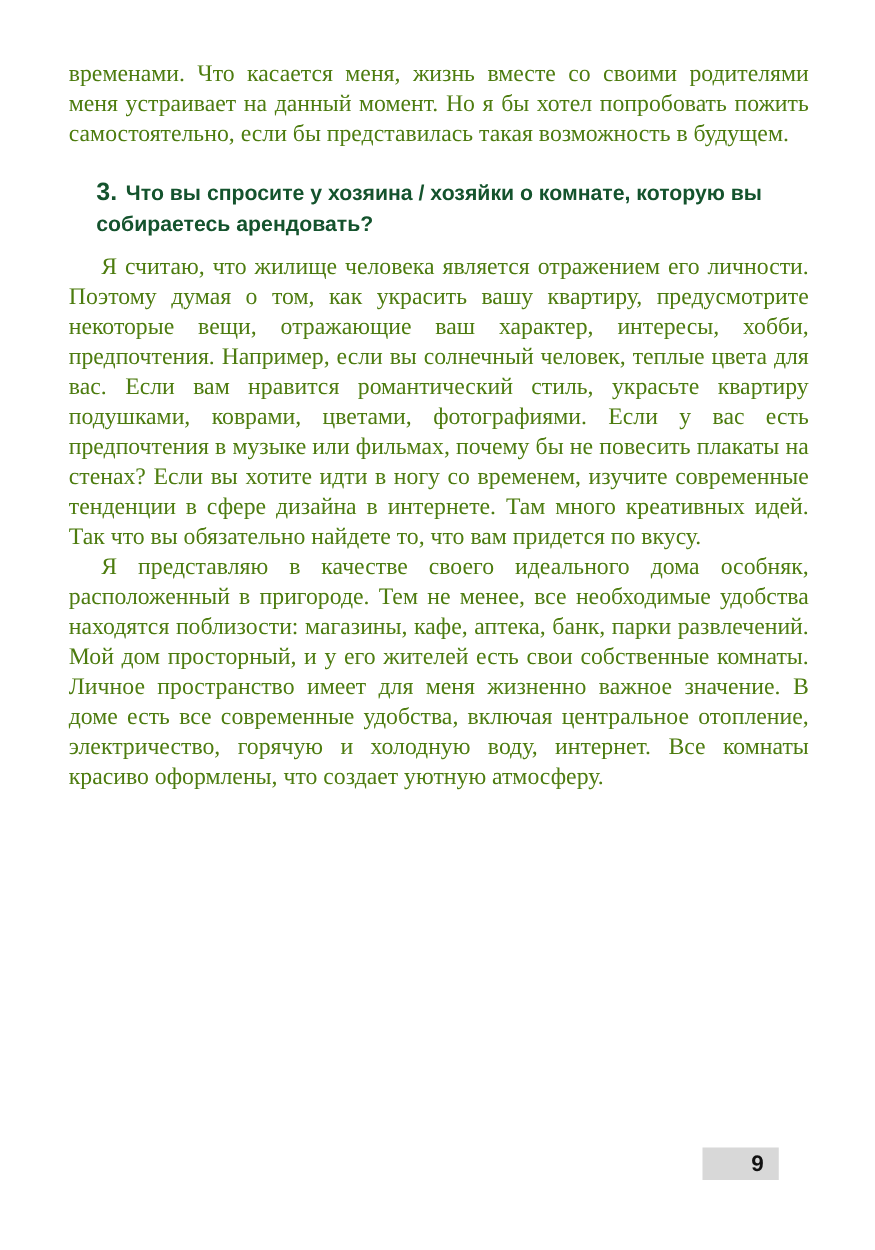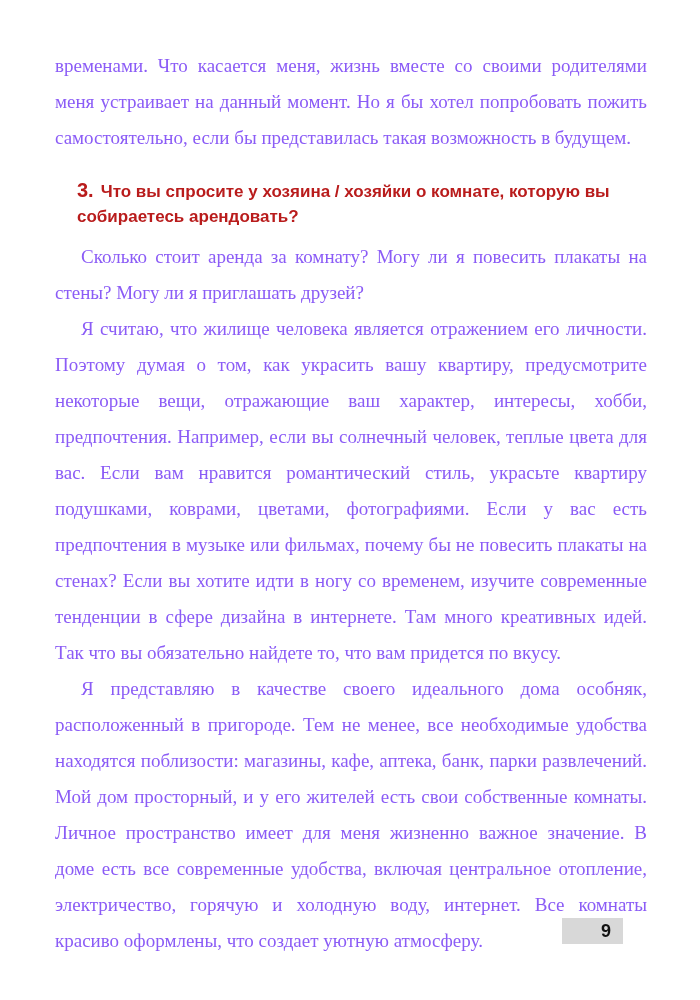--- a/index.html
+++ b/index.html
@@ -18,35 +18,35 @@
   .content {
     position: absolute;
     left: 55px;
     top: 48px;
     width: 592px;
   }
   p.body-para {
     margin: 0;
     font-family: "Liberation Serif", serif;
     font-size: 19px;
-    line-height: 36px;
-    color: #8b5cf6;
+    line-height: 24px;
+    color: #4d7c0f;
     text-align: justify;
     text-indent: 26px;
   }
   p.body-para.no-indent {
     text-indent: 0;
   }
   .heading {
     margin: 22px 0 10px 22px;
     font-family: "Liberation Sans", sans-serif;
     font-weight: bold;
     font-size: 17px;
     line-height: 25px;
-    color: #b91c1c;
+    color: #14532d;
     text-align: left;
   }
   .heading .hnum {
     font-size: 20px;
     margin-right: 7px;
   }
   .page-number-box {
     position: absolute;
     left: 562px;
     top: 918px;
@@ -68,21 +68,20 @@
 
 <div class="page">
   <div class="content">
 
     <p class="body-para no-indent">временами. Что касается меня, жизнь вместе со своими родителями меня устраивает на данный момент. Но я бы хотел попробовать пожить самостоятельно, если бы представилась такая возможность в будущем.</p>
 
     <div class="heading">
       <span class="hnum">3.</span><span>Что вы спросите у хозяина / хозяйки о комнате, которую вы собираетесь арендовать?</span>
     </div>
 
-    <p class="body-para">Сколько стоит аренда за комнату? Могу ли я повесить плакаты на стены? Могу ли я приглашать друзей?</p>
 
 
     <p class="body-para">Я считаю, что жилище человека является отражением его личности. Поэтому думая о том, как украсить вашу квартиру, предусмотрите некоторые вещи, отражающие ваш характер, интересы, хобби, предпочтения. Например, если вы солнечный человек, теплые цвета для вас. Если вам нравится романтический стиль, украсьте квартиру подушками, коврами, цветами, фотографиями. Если у вас есть предпочтения в музыке или фильмах, почему бы не повесить плакаты на стенах? Если вы хотите идти в ногу со временем, изучите современные тенденции в сфере дизайна в интернете. Там много креативных идей. Так что вы обязательно найдете то, что вам придется по вкусу.</p>
 
 
     <p class="body-para">Я представляю в качестве своего идеального дома особняк, расположенный в пригороде. Тем не менее, все необходимые удобства находятся поблизости: магазины, кафе, аптека, банк, парки развлечений. Мой дом просторный, и у его жителей есть свои собственные комнаты. Личное пространство имеет для меня жизненно важное значение. В доме есть все современные удобства, включая центральное отопление, электричество, горячую и холодную воду, интернет. Все комнаты красиво оформлены, что создает уютную атмосферу.</p>
 
   </div>
 
   <div class="page-number-box">9</div>

